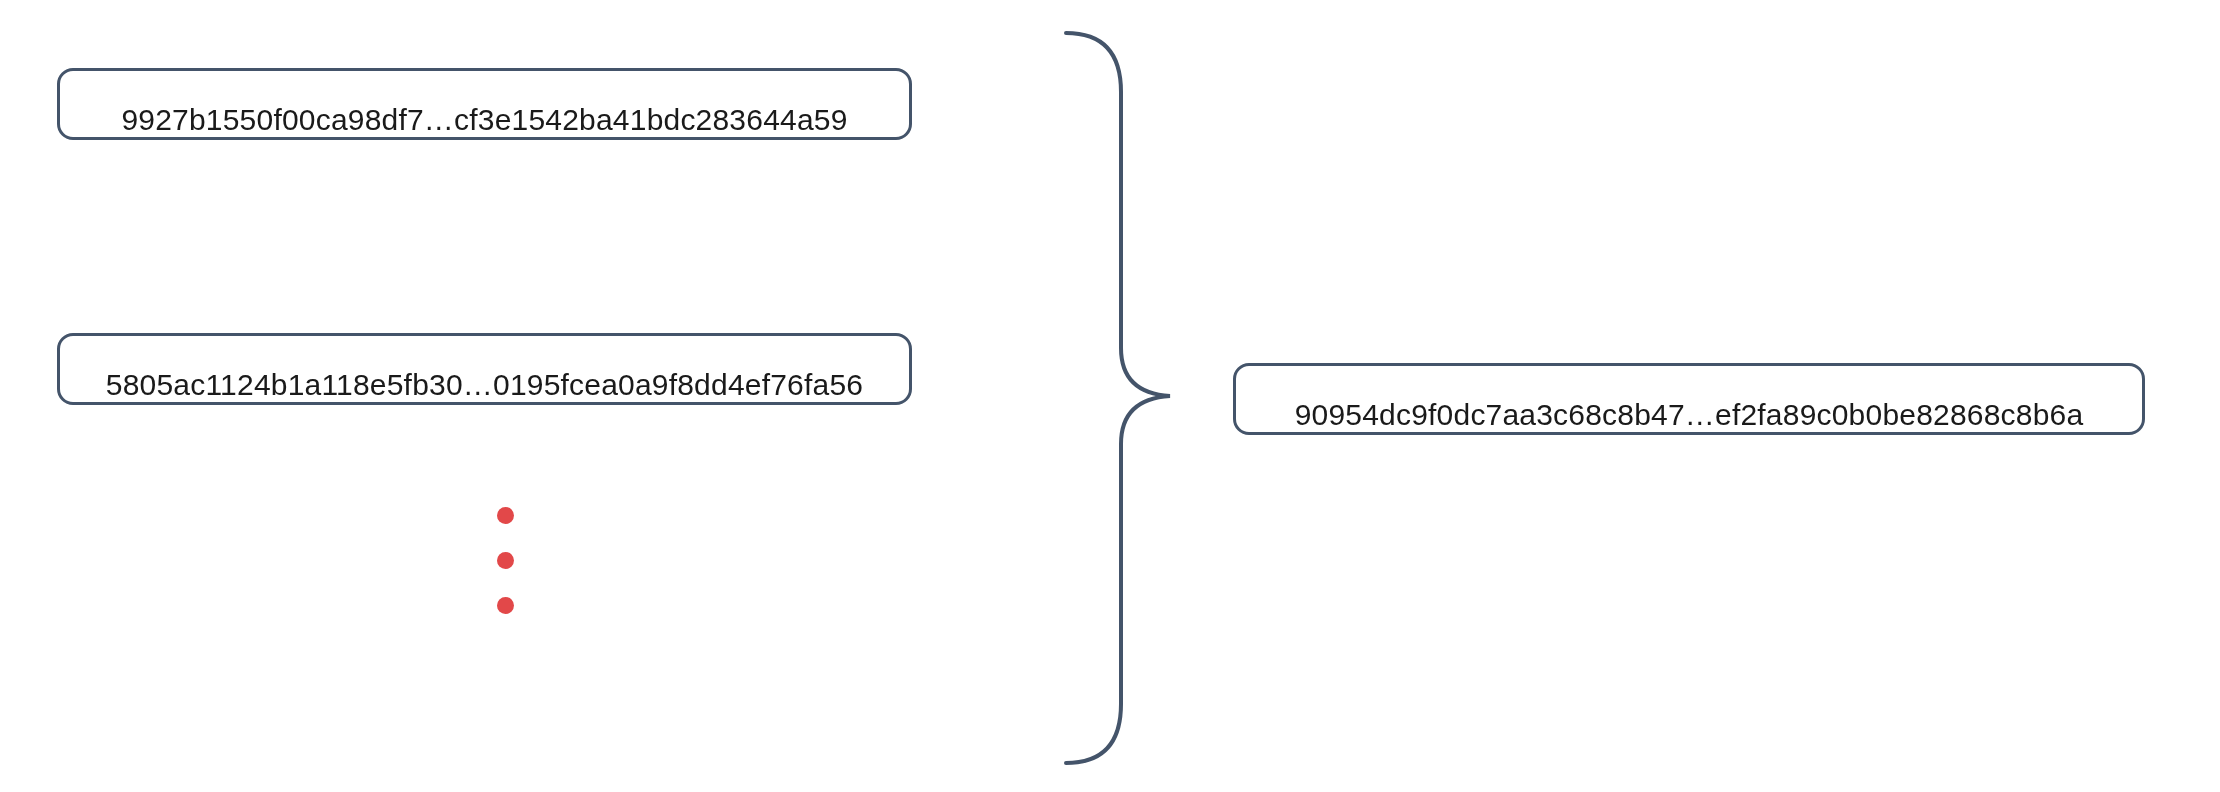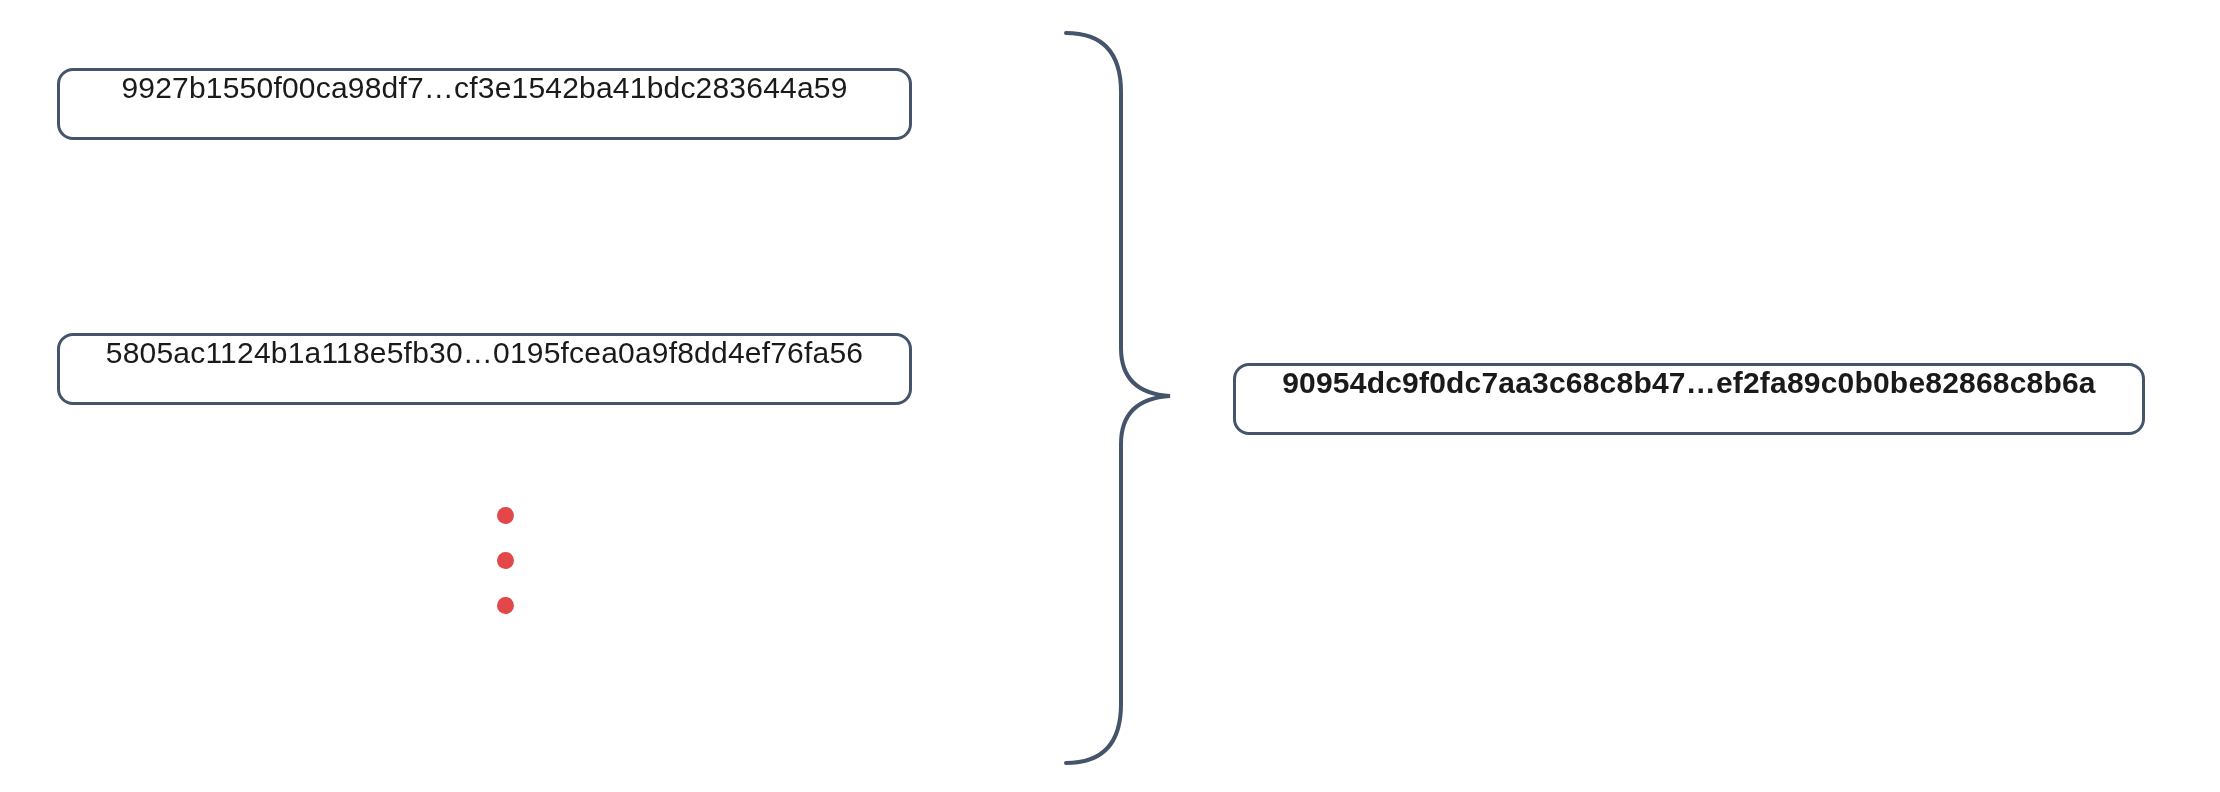--- a/index.html
+++ b/index.html
@@ -14,37 +14,36 @@
   .hash-box {
     position: absolute;
     box-sizing: border-box;
     left: 57px;
     width: 855px;
     height: 72px;
     background: #ffffff;
     border: 3px solid var(--box_border, #44546a);
     border-radius: 16px;
     display: flex;
-    align-items: flex-start;
+    align-items: flex-end;
     justify-content: center;
     font-size: 30px;
     letter-spacing: 0.2px;
     color: var(--text, #1a1a1a);
     white-space: nowrap;
   }
   .hash-box.row-0 { top: 68px; }
   .hash-box.row-1 { top: 181px; }
   .hash-box.row-2 { top: 293px; margin-top: 40px; }
   .hash-box.row-3 { top: 402px; }
   .hash-box.row-4 { top: 644px; }
   .result-box {
     left: 1233px;
     top: 363px;
     width: 912px;
-    font-weight: bold;
   }
   .dot {
     position: absolute;
     width: 17px;
     height: 17px;
     border-radius: 50%;
     background: var(--dots, #e24849);
     left: 497px;
   }
   .dot.d0 { top: 507px; }

